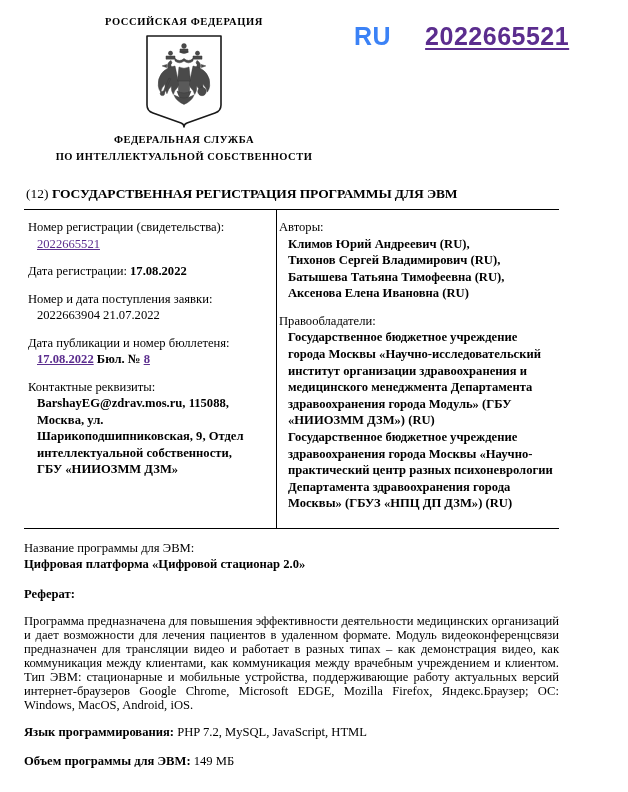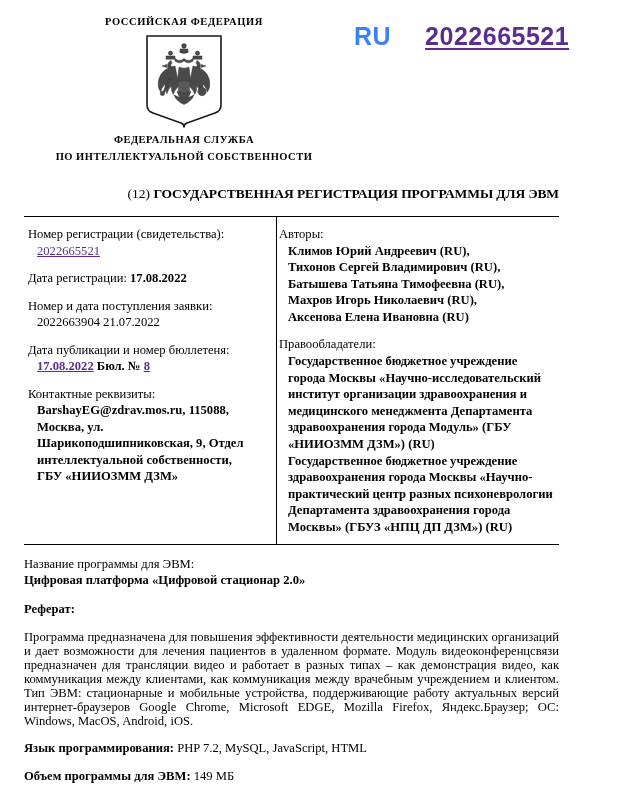--- a/index.html
+++ b/index.html
@@ -78,23 +78,22 @@
     letter-spacing: 0.5px;
     color: #5b2d8e;
     text-decoration: underline;
     text-underline-offset: 3px;
     cursor: pointer;
   }
 
   
   .doc-title {
     font-size: 13.5px;
-    margin: 0 0 14px 0;
+    margin: 0 0 7px 0;
     padding-left: 2px;
-    text-align: right;
   }
   .doc-title .marker {
     font-weight: normal;
   }
   .doc-title .title-text {
     font-weight: bold;
     letter-spacing: -0.1px;
   }
 
   
@@ -297,21 +296,20 @@
     </div>
 
     <div class="biblio-right">
 
       <div class="field">
         <span class="field-label">Авторы:</span>
         <div class="list-block">
           <div>Климов Юрий Андреевич (RU),</div>
           <div>Тихонов Сергей Владимирович (RU),</div>
           <div>Батышева Татьяна Тимофеевна (RU),</div>
-          <div>Махров Игорь Николаевич (RU),</div>
           <div>Аксенова Елена Ивановна (RU)</div>
         </div>
       </div>
 
       <div class="field">
         <span class="field-label">Правообладатели:</span>
         <div class="holder-block">
           <p class="holder-item">Государственное бюджетное учреждение города Москвы «Научно-исследовательский институт организации здравоохранения и медицинского менеджмента Департамента здравоохранения города Модуль» (ГБУ «НИИОЗММ ДЗМ») (RU)</p>
           <p class="holder-item">Государственное бюджетное учреждение здравоохранения города Москвы «Научно-практический центр разных психоневрологии Департамента здравоохранения города Москвы» (ГБУЗ «НПЦ ДП ДЗМ») (RU)</p>
         </div>

